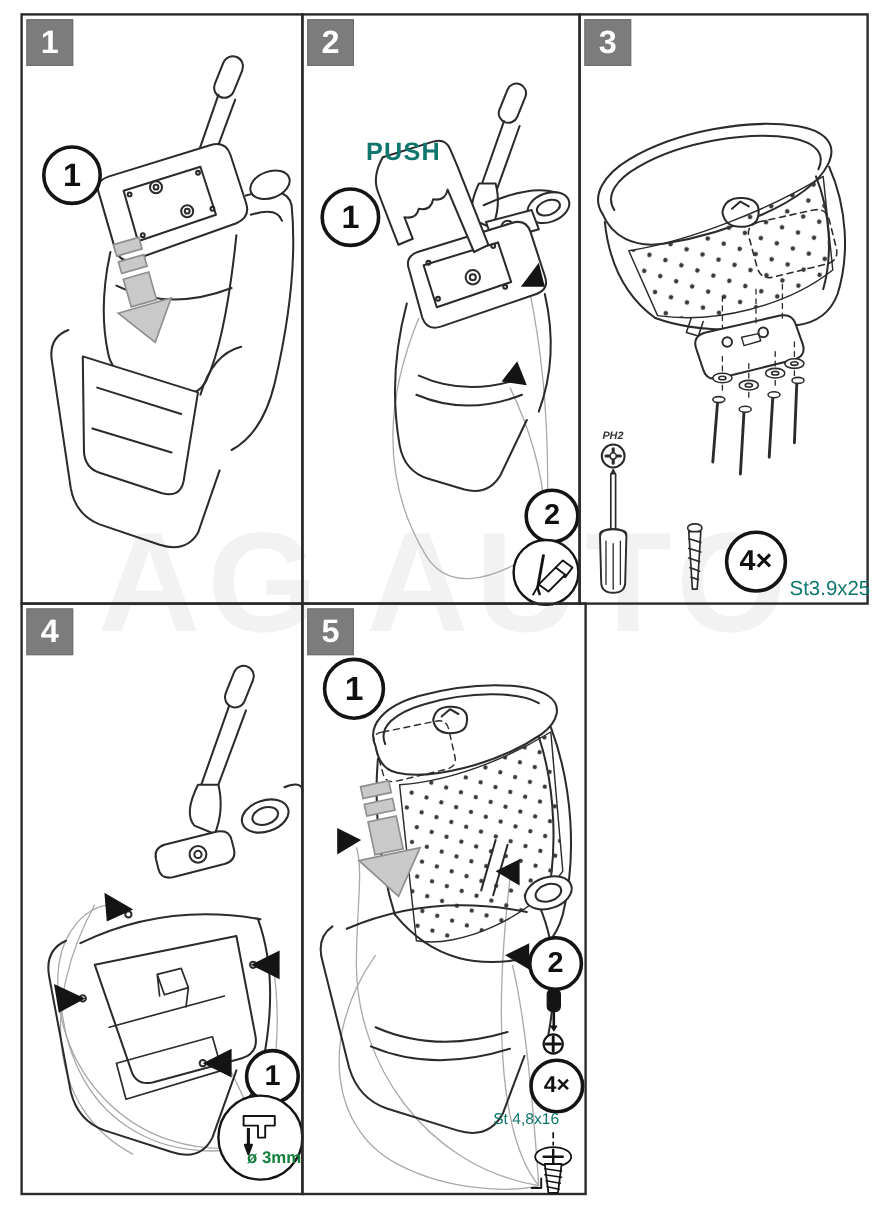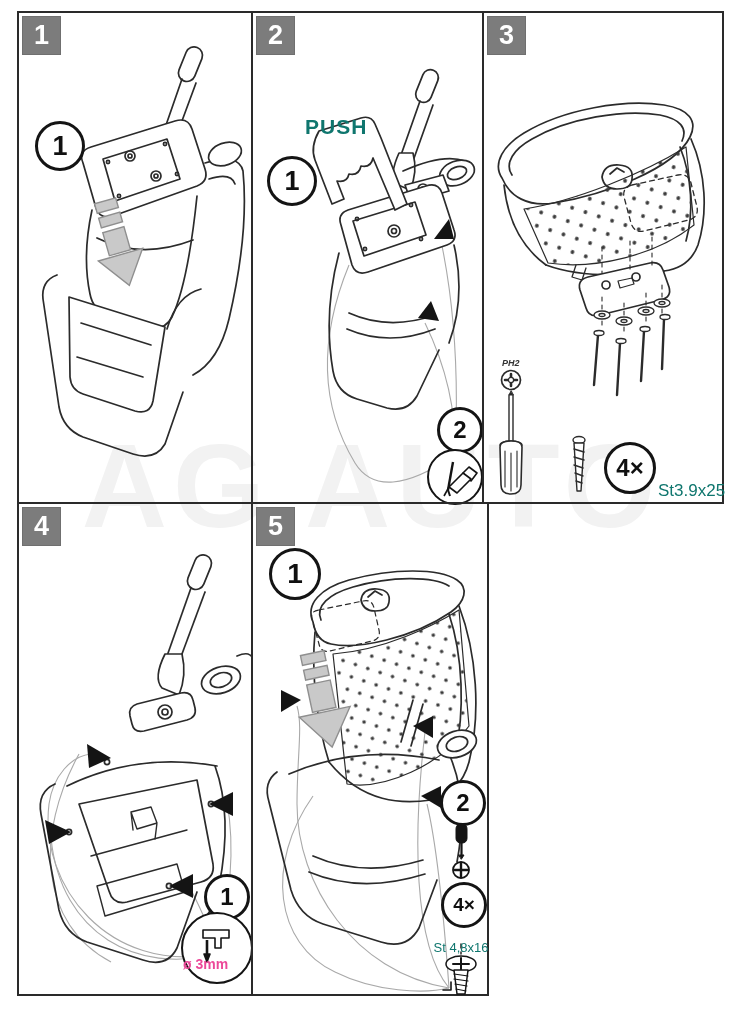--- a/index.html
+++ b/index.html
@@ -20,21 +20,21 @@
   .step{position:absolute;border:3px solid #141414;border-radius:50%;background:#fff;
         display:flex;align-items:center;justify-content:center;font-weight:bold;color:#101010;z-index:3;}
   .tool-circle{position:absolute;border:2.4px solid #141414;border-radius:50%;background:#fff;z-index:3;}
   .lbl{position:absolute;color:#0f766e;z-index:3;}
   svg.art{position:absolute;left:0;top:0;z-index:2;}
   .push{font-weight:bold;font-size:21px;letter-spacing:1px;}
   .spec3{font-size:17px;}
   .spec5{font-size:13px;}
   .ph2{font-size:9px;font-weight:bold;color:#333;}
   .qty{font-weight:bold;}
-  .drill-txt{position:absolute;left:0;right:0;bottom:10px;text-align:left;font-size:14px;font-weight:bold;color:#ec4899;}
+  .drill-txt{position:absolute;left:0;right:0;bottom:10px;text-align:right;font-size:14px;font-weight:bold;color:#15803d;}
 </style>
 </head>
 <body>
 
 <div class="canvas">
 
   <div class="watermark">AG AUTO</div>
 
   <section class="panel p1">
     <div class="badge">1</div>
@@ -274,21 +274,21 @@
         <polygon points="174,370 150,382 174,394"></polygon>
       </g>
     </svg>
   </section>
 
   <section class="panel p5">
     <div class="badge">5</div>
     <div class="step" style="left:16px;top:44px;width:46px;height:46px;font-size:28px;">1</div>
     <div class="step" style="left:187px;top:276px;width:40px;height:40px;font-size:24px;">2</div>
     <div class="step qty" style="left:188px;top:378px;width:40px;height:40px;font-size:19px;">4×</div>
-    <div class="lbl spec5" style="left:158px;top:436px;width:100px;text-align:center;">St 4,8x16</div>
+    <div class="lbl spec5" style="left:158px;top:421px;width:100px;">St 4,8x16</div>
     <svg class="art" width="238" height="494" viewBox="0 0 238 494">
       <defs>
         <pattern id="dots5" width="13" height="13" patternUnits="userSpaceOnUse" patternTransform="rotate(18)">
           <circle cx="4" cy="4" r="1.8" fill="#3a3a3a"></circle>
         </pattern>
       </defs>
       <g stroke="#a9a9a9" stroke-width="1.1" fill="none">
         <path d="M196,484 C100,468 44,380 44,300 C44,252 50,222 44,202"></path>
         <path d="M196,484 C160,440 160,330 172,228"></path>
         <path d="M196,484 C190,400 184,342 174,300"></path>

